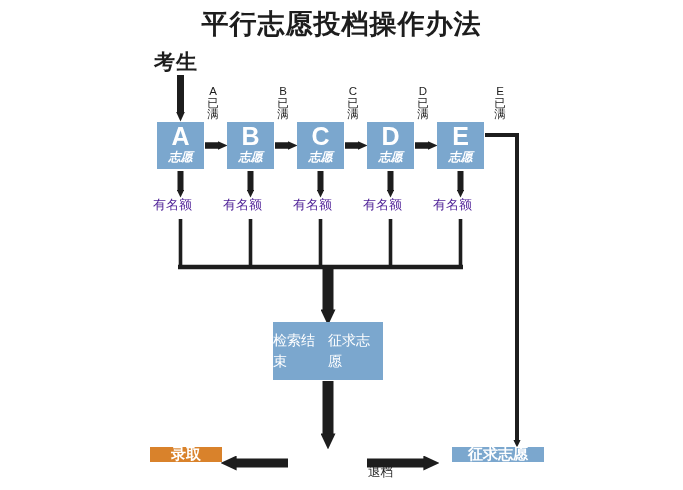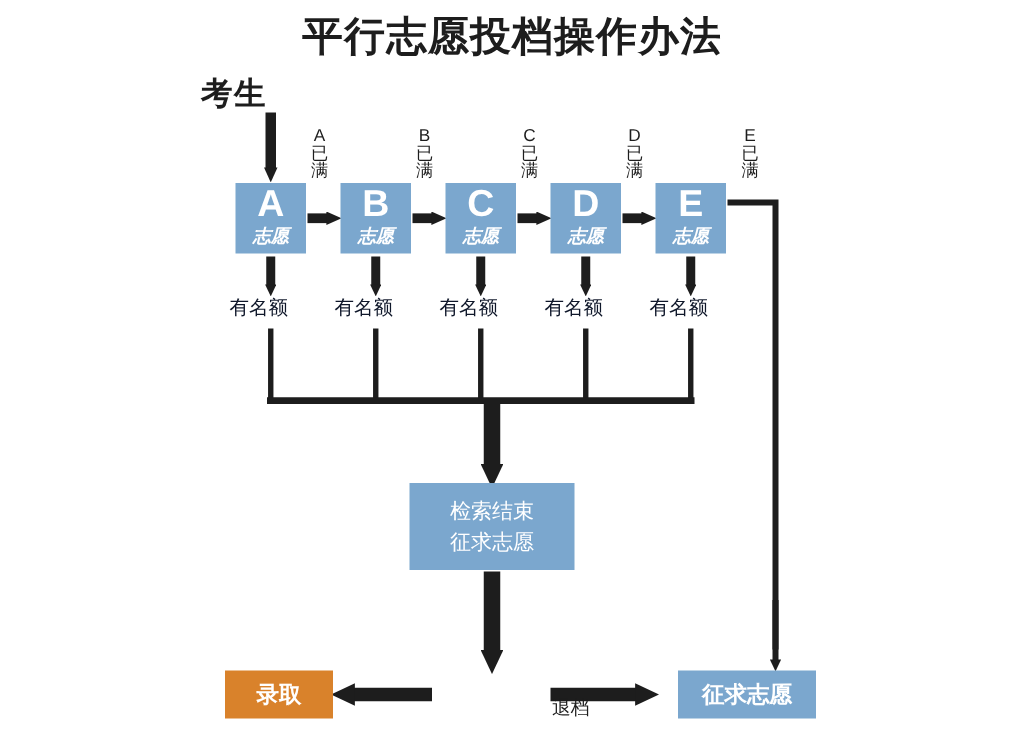--- a/index.html
+++ b/index.html
@@ -36,21 +36,21 @@
     width: 683px;
     text-align: center;
     font-size: 27px;
     font-weight: bold;
     letter-spacing: 1px;
     color: #1d1d1d;
   }
 
   
   #student-label {
-    left: 134px; top: 48px;
+    left: 154px; top: 48px;
     font-size: 21px;
     font-weight: bold;
     color: #1d1d1d;
     letter-spacing: 1px;
   }
 
   
   .choice-box {
     width: 47px;
     height: 47px;
@@ -84,44 +84,44 @@
     color: #1d1d1d;
     text-align: center;
     width: 16px;
     font-weight: normal;
   }
   .full-label span { display: block; }
 
   
   .quota-label {
     font-size: 13px;
-    color: #0f172a;
+    color: #4c1d95;
     white-space: nowrap;
     font-weight: normal;
   }
 
   
   #wait-box {
     left: 273px; top: 322px;
     width: 110px; height: 58px;
     background: #7BA7CE;
     color: #ffffff;
     display: flex;
-    flex-direction: column;
+    flex-direction: row;
     align-items: center;
     justify-content: center;
     font-size: 14px;
     line-height: 21px;
     font-weight: normal;
   }
   #wait-box span { display: block; }
 
   
   .bottom-box {
-    height: 32px;
+    height: 15px;
     display: flex;
     align-items: center;
     justify-content: center;
     color: #ffffff;
     font-size: 15px;
     font-weight: bold;
   }
   #admit-box {
     left: 150px; top: 447px;
     width: 72px;

